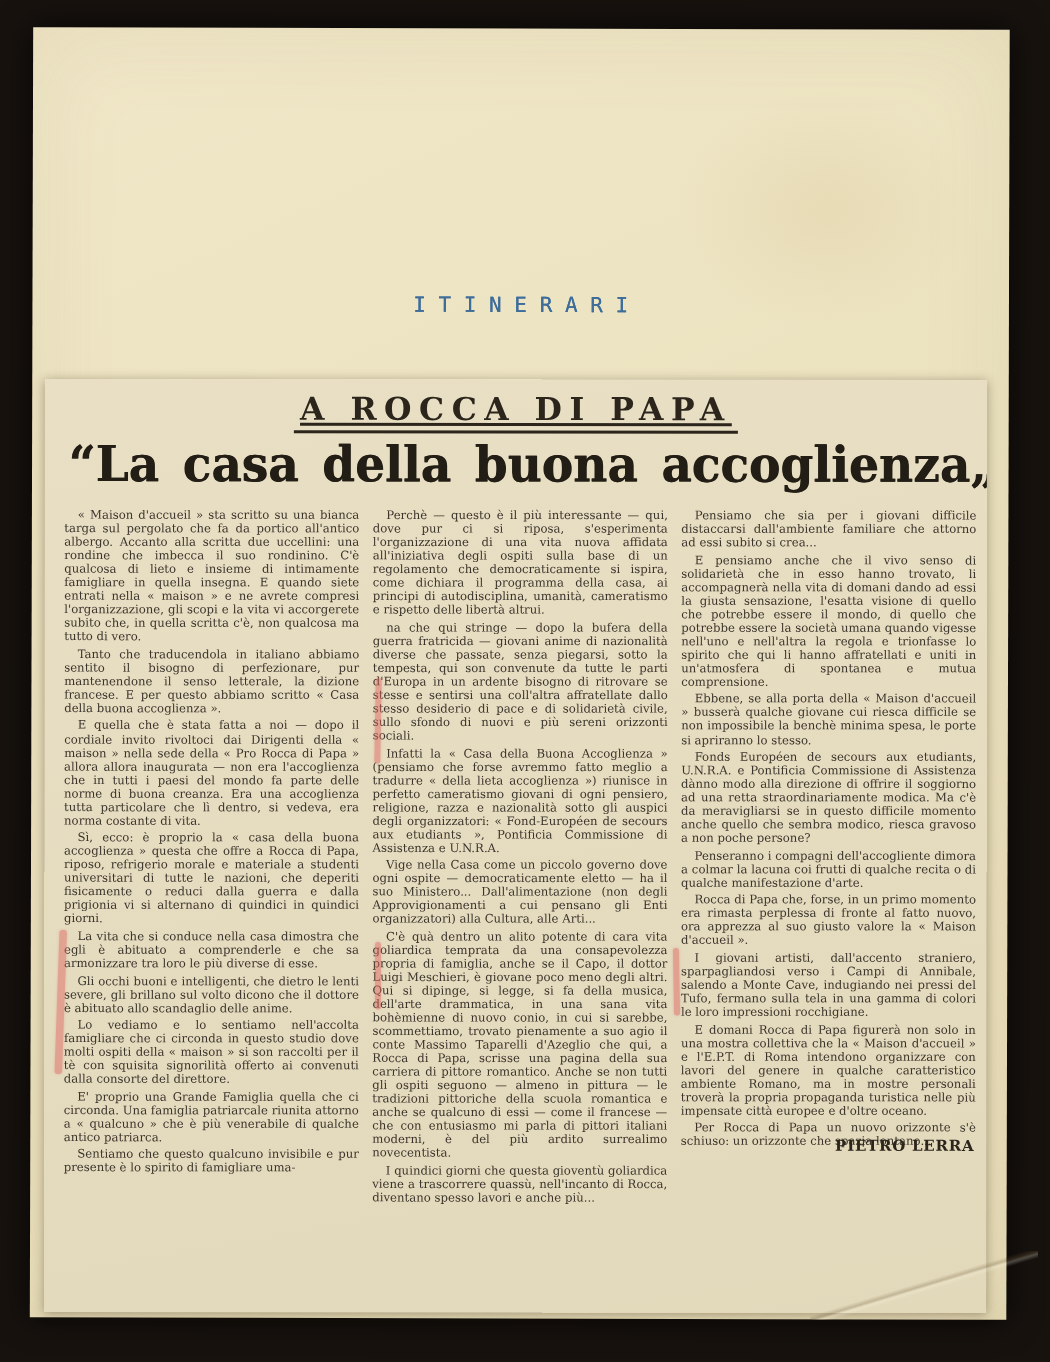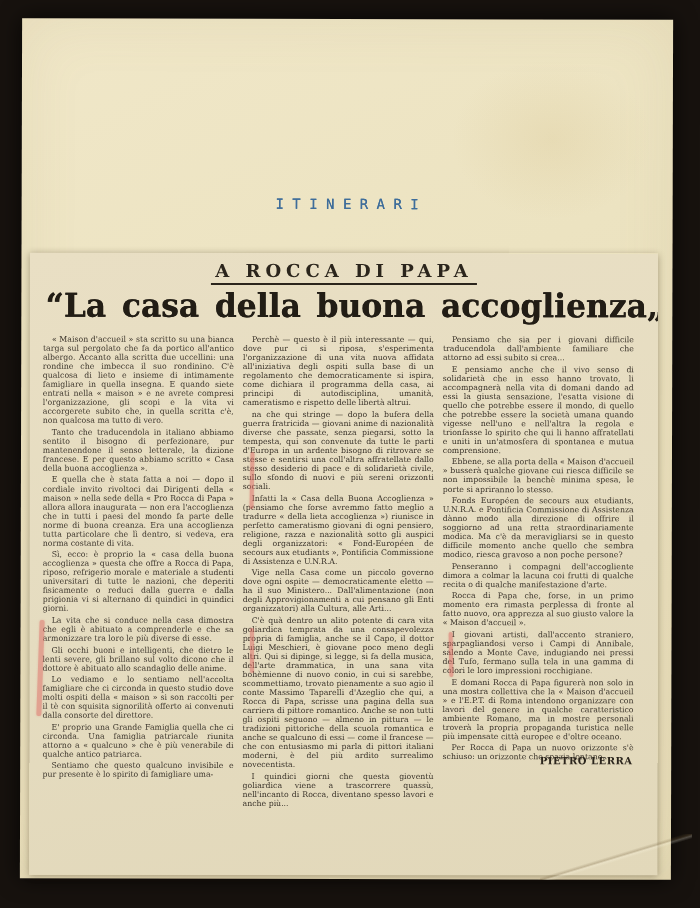--- a/index.html
+++ b/index.html
@@ -23,33 +23,33 @@
   .typed .l3{display:inline-block;transform:translateX(55px);}
   .clipping{
     position:absolute;left:9px;top:234px;width:628px;height:622px;
     background:linear-gradient(170deg,#e9dfc4 0%,#e5dcc0 55%,#e2d8ba 100%);
     box-shadow:0 1px 7px rgba(55,40,20,.4);
     overflow:hidden;
     transform:rotate(-.1deg);
   }
   .kicker-wrap{text-align:center;padding-top:7px;}
   .kicker{
-    display:inline-block;font-weight:bold;font-size:18px;letter-spacing:5px;
-    color:#2b251c;border-bottom:2px solid #2b251c;padding:0 4px 2px 4px;
+    display:inline-block;font-weight:bold;font-size:21px;letter-spacing:5px;
+    color:#2b251c;border-bottom:2px solid #2b251c;padding:0 4px 2px 4px;text-decoration:underline;
   }
   .title-row{
     margin-top:1px;text-align:center;white-space:nowrap;
     font-weight:bold;font-size:33px;color:#221d15;
     word-spacing:5px;letter-spacing:0px;
     transform:scaleX(.95);transform-origin:center;
     text-shadow:.4px 0 0 #221d15;
   }
   .title-row .q{font-weight:bold;}
   .columns{
-    display:flex;gap:9px;padding:10px 24px 0 13px;
+    display:flex;gap:9px;padding:10px 7px 0 13px;
   }
   .col{
     flex:1;min-width:0;text-align:justify;
     font-size:7.8px;line-height:1.16;color:#3a332a;
   }
   .col p{margin:0 0 2.5px 0;text-indent:9px;}
   .byline{
     text-align:right;font-weight:bold;font-size:10px;color:#2b251c;
     margin-top:-9px;padding-right:1px;letter-spacing:.5px;
   }
@@ -105,21 +105,21 @@
       </div>
       <div class="col">
         <p>Perchè — questo è il più interessante — qui, dove pur ci si riposa, s'esperimenta l'organizzazione di una vita nuova affidata all'iniziativa degli ospiti sulla base di un regolamento che democraticamente si ispira, come dichiara il programma della casa, ai principi di autodisciplina, umanità, cameratismo e rispetto delle libertà altrui.</p>
         <p>na che qui stringe — dopo la bufera della guerra fratricida — giovani anime di nazionalità diverse che passate, senza piegarsi, sotto la tempesta, qui son convenute da tutte le parti d'Europa in un ardente bisogno di ritrovare se stesse e sentirsi una coll'altra affratellate dallo stesso desiderio di pace e di solidarietà civile, sullo sfondo di nuovi e più sereni orizzonti sociali.</p>
         <p>Infatti la « Casa della Buona Accoglienza » (pensiamo che forse avremmo fatto meglio a tradurre « della lieta accoglienza ») riunisce in perfetto cameratismo giovani di ogni pensiero, religione, razza e nazionalità sotto gli auspici degli organizzatori: « Fond-Européen de secours aux etudiants », Pontificia Commissione di Assistenza e U.N.R.A.</p>
         <p>Vige nella Casa come un piccolo governo dove ogni ospite — democraticamente eletto — ha il suo Ministero... Dall'alimentazione (non degli Approvigionamenti a cui pensano gli Enti organizzatori) alla Cultura, alle Arti...</p>
         <p>C'è quà dentro un alito potente di cara vita goliardica temprata da una consapevolezza propria di famiglia, anche se il Capo, il dottor Luigi Meschieri, è giovane poco meno degli altri. Qui si dipinge, si legge, si fa della musica, dell'arte drammatica, in una sana vita bohèmienne di nuovo conio, in cui si sarebbe, scommettiamo, trovato pienamente a suo agio il conte Massimo Taparelli d'Azeglio che qui, a Rocca di Papa, scrisse una pagina della sua carriera di pittore romantico. Anche se non tutti gli ospiti seguono — almeno in pittura — le tradizioni pittoriche della scuola romantica e anche se qualcuno di essi — come il francese — che con entusiasmo mi parla di pittori italiani moderni, è del più ardito surrealimo novecentista.</p>
         <p>I quindici giorni che questa gioventù goliardica viene a trascorrere quassù, nell'incanto di Rocca, diventano spesso lavori e anche più...</p>
       </div>
       <div class="col">
-        <p>Pensiamo che sia per i giovani difficile traducendola dall'ambiente familiare che attorno ad essi subito si crea...</p>
+        <p>Pensiamo che sia per i giovani difficile distaccarsi dall'ambiente familiare che attorno ad essi subito si crea...</p>
         <p>E pensiamo anche che il vivo senso di solidarietà che in esso hanno trovato, li accompagnerà nella vita di domani dando ad essi la giusta sensazione, l'esatta visione di quello che potrebbe essere il mondo, di quello che potrebbe essere la società umana quando vigesse nell'uno e nell'altra la regola e trionfasse lo spirito che qui li hanno affratellati e uniti in un'atmosfera di spontanea e mutua comprensione.</p>
         <p>Ebbene, se alla porta della « Maison d'accueil » busserà qualche giovane cui riesca difficile se non impossibile la benchè minima spesa, le porte si apriranno lo stesso.</p>
         <p>Fonds Européen de secours aux etudiants, U.N.R.A. e Pontificia Commissione di Assistenza dànno modo alla direzione di offrire il soggiorno ad una retta straordinariamente modica. Ma c'è da meravigliarsi se in questo difficile momento anche quello che sembra modico, riesca gravoso a non poche persone?</p>
         <p>Penseranno i compagni dell'accogliente dimora a colmar la lacuna coi frutti di qualche recita o di qualche manifestazione d'arte.</p>
         <p>Rocca di Papa che, forse, in un primo momento era rimasta perplessa di fronte al fatto nuovo, ora apprezza al suo giusto valore la « Maison d'accueil ».</p>
         <p>I giovani artisti, dall'accento straniero, sparpagliandosi verso i Campi di Annibale, salendo a Monte Cave, indugiando nei pressi del Tufo, fermano sulla tela in una gamma di colori le loro impressioni rocchigiane.</p>
         <p>E domani Rocca di Papa figurerà non solo in una mostra collettiva che la « Maison d'accueil » e l'E.P.T. di Roma intendono organizzare con lavori del genere in qualche caratteristico ambiente Romano, ma in mostre personali troverà la propria propaganda turistica nelle più impensate città europee e d'oltre oceano.</p>
         <p>Per Rocca di Papa un nuovo orizzonte s'è schiuso: un orizzonte che spazia lontano...</p>
         <div class="byline">PIETRO LERRA</div>
       </div>

